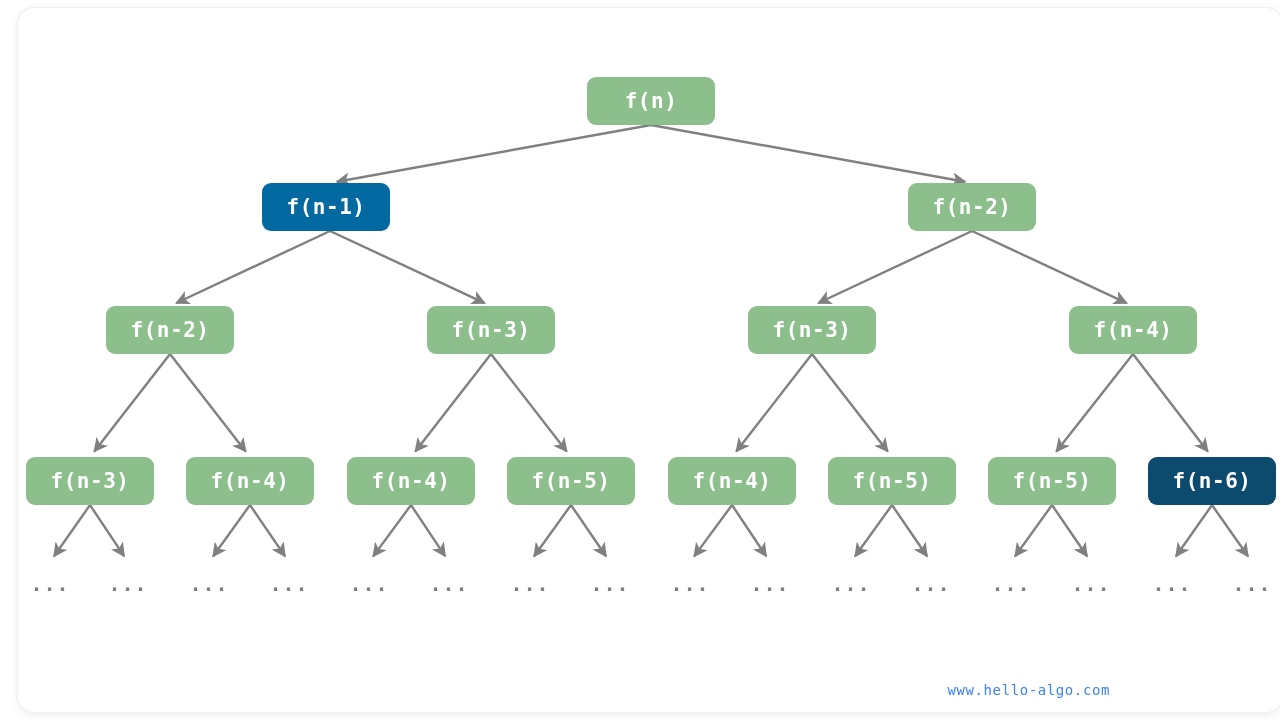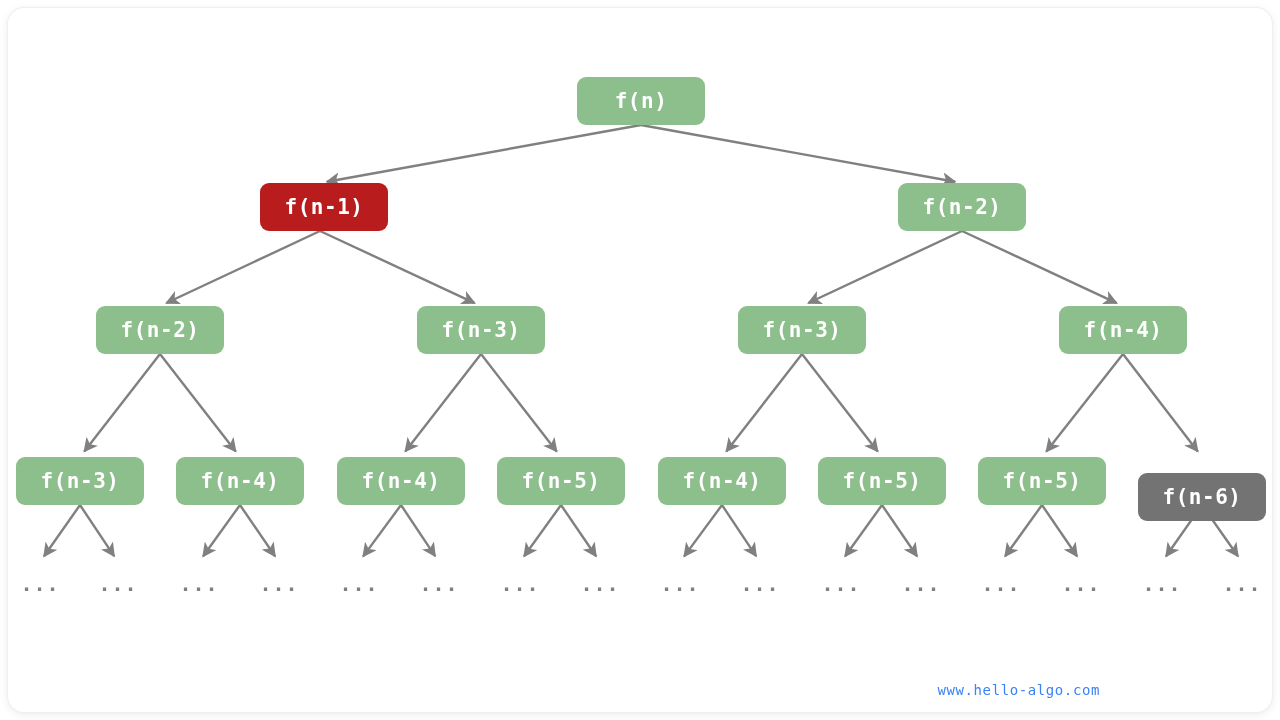--- a/index.html
+++ b/index.html
@@ -9,20 +9,21 @@
     width: 1280px;
     height: 720px;
     overflow: hidden;
     font-family: "DejaVu Sans Mono", monospace;
   }
   #canvas {
     position: relative;
     width: 1132px;
     height: 720px;
     background: #ffffff;
+    margin-left: 10px;
   }
   .card {
     position: absolute;
     left: 8px;
     top: 8px;
     width: 1264px;
     height: 704px;
     background: #ffffff;
     border-radius: 16px;
     box-shadow: 0 0 0 1px #efefef, 0 2px 10px rgba(0,0,0,0.09);
@@ -110,34 +111,34 @@
       <line x1="882" y1="505" x2="845.087506319353" y2="556.3173692633385" stroke="#808080" stroke-width="2.4" marker-end="url(#ah)"></line>
       <line x1="882" y1="505" x2="917.047212590856" y2="556.2228491712511" stroke="#808080" stroke-width="2.4" marker-end="url(#ah)"></line>
       <line x1="1042" y1="505" x2="1005.087506319353" y2="556.3173692633385" stroke="#808080" stroke-width="2.4" marker-end="url(#ah)"></line>
       <line x1="1042" y1="505" x2="1077.0472125908561" y2="556.2228491712511" stroke="#808080" stroke-width="2.4" marker-end="url(#ah)"></line>
       <line x1="1202" y1="505" x2="1166.020980243675" y2="556.2701031527631" stroke="#808080" stroke-width="2.4" marker-end="url(#ah)"></line>
       <line x1="1202" y1="505" x2="1237.979019756325" y2="556.2701031527631" stroke="#808080" stroke-width="2.4" marker-end="url(#ah)"></line>
     </svg>
 
   <div id="node-layer">
       <div class="node" style="left: 577px; top: 77px; width: 128px; height: 48px; background: rgb(140, 191, 140); color: rgb(255, 255, 255);">f(n)</div>
-      <div class="node" style="left: 260px; top: 183px; width: 128px; height: 48px; background: #b91c1c; color: rgb(255, 255, 255);">f(n-1)</div>
+      <div class="node" style="left: 252px; top: 183px; width: 128px; height: 48px; background: #0369a1; color: rgb(255, 255, 255);">f(n-1)</div>
       <div class="node" style="left: 898px; top: 183px; width: 128px; height: 48px; background: rgb(140, 191, 140); color: rgb(255, 255, 255);">f(n-2)</div>
       <div class="node" style="left: 96px; top: 306px; width: 128px; height: 48px; background: rgb(140, 191, 140); color: rgb(255, 255, 255);">f(n-2)</div>
       <div class="node" style="left: 417px; top: 306px; width: 128px; height: 48px; background: rgb(140, 191, 140); color: rgb(255, 255, 255);">f(n-3)</div>
       <div class="node" style="left: 738px; top: 306px; width: 128px; height: 48px; background: rgb(140, 191, 140); color: rgb(255, 255, 255);">f(n-3)</div>
       <div class="node" style="left: 1059px; top: 306px; width: 128px; height: 48px; background: rgb(140, 191, 140); color: rgb(255, 255, 255);">f(n-4)</div>
       <div class="node" style="left: 16px; top: 457px; width: 128px; height: 48px; background: rgb(140, 191, 140); color: rgb(255, 255, 255);">f(n-3)</div>
       <div class="node" style="left: 176px; top: 457px; width: 128px; height: 48px; background: rgb(140, 191, 140); color: rgb(255, 255, 255);">f(n-4)</div>
       <div class="node" style="left: 337px; top: 457px; width: 128px; height: 48px; background: rgb(140, 191, 140); color: rgb(255, 255, 255);">f(n-4)</div>
       <div class="node" style="left: 497px; top: 457px; width: 128px; height: 48px; background: rgb(140, 191, 140); color: rgb(255, 255, 255);">f(n-5)</div>
       <div class="node" style="left: 658px; top: 457px; width: 128px; height: 48px; background: rgb(140, 191, 140); color: rgb(255, 255, 255);">f(n-4)</div>
       <div class="node" style="left: 818px; top: 457px; width: 128px; height: 48px; background: rgb(140, 191, 140); color: rgb(255, 255, 255);">f(n-5)</div>
       <div class="node" style="left: 978px; top: 457px; width: 128px; height: 48px; background: rgb(140, 191, 140); color: rgb(255, 255, 255);">f(n-5)</div>
-      <div class="node" style="left: 1138px; top: 473px; width: 128px; height: 48px; background: #737373; color: rgb(255, 255, 255);">f(n-6)</div>
+      <div class="node" style="left: 1138px; top: 457px; width: 128px; height: 48px; background: #0c4a6e; color: rgb(255, 255, 255);">f(n-6)</div>
     </div>
   <div id="dots-layer">
       <div class="dots" style="left: 40px; top: 584px; color: rgb(128, 128, 128);">...</div>
       <div class="dots" style="left: 118px; top: 584px; color: rgb(128, 128, 128);">...</div>
       <div class="dots" style="left: 199px; top: 584px; color: rgb(128, 128, 128);">...</div>
       <div class="dots" style="left: 279px; top: 584px; color: rgb(128, 128, 128);">...</div>
       <div class="dots" style="left: 359px; top: 584px; color: rgb(128, 128, 128);">...</div>
       <div class="dots" style="left: 439px; top: 584px; color: rgb(128, 128, 128);">...</div>
       <div class="dots" style="left: 520px; top: 584px; color: rgb(128, 128, 128);">...</div>
       <div class="dots" style="left: 600px; top: 584px; color: rgb(128, 128, 128);">...</div>

